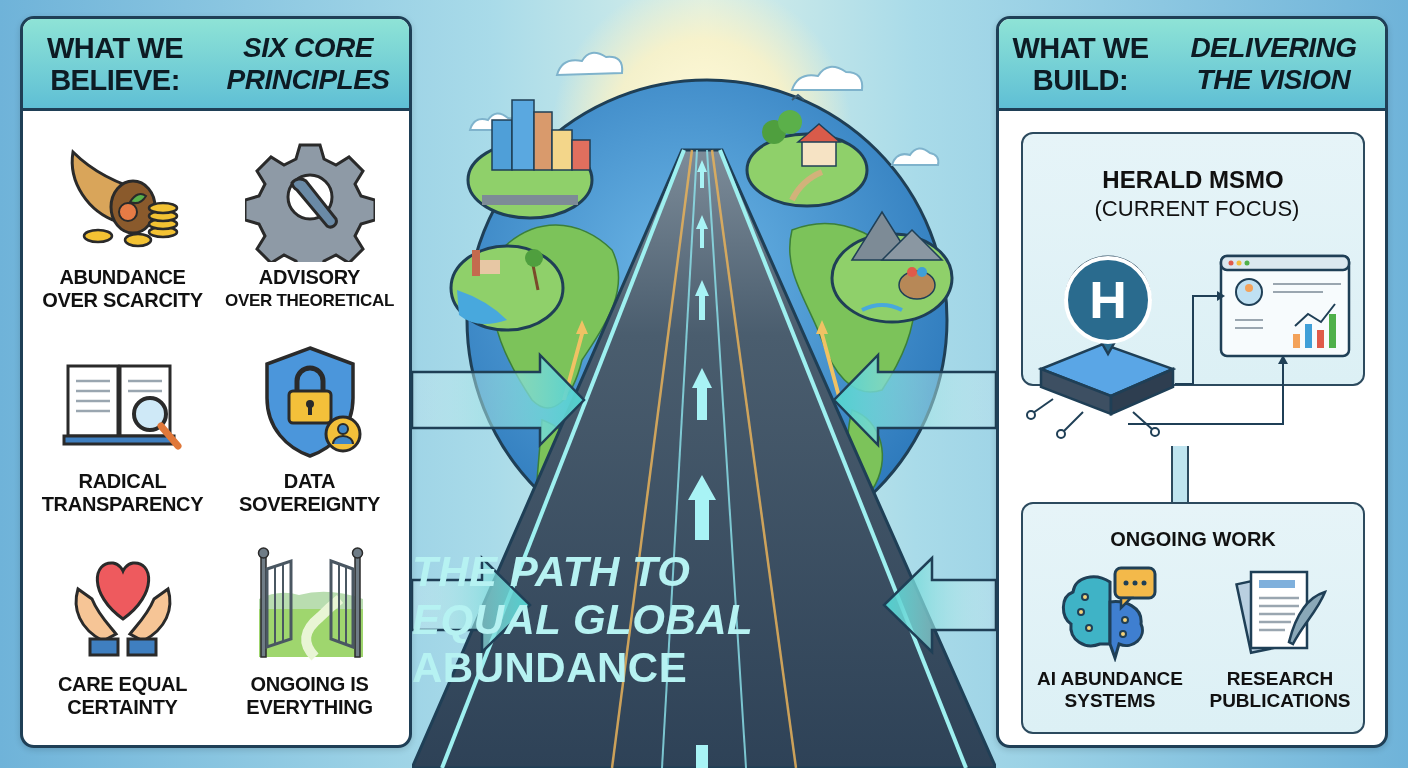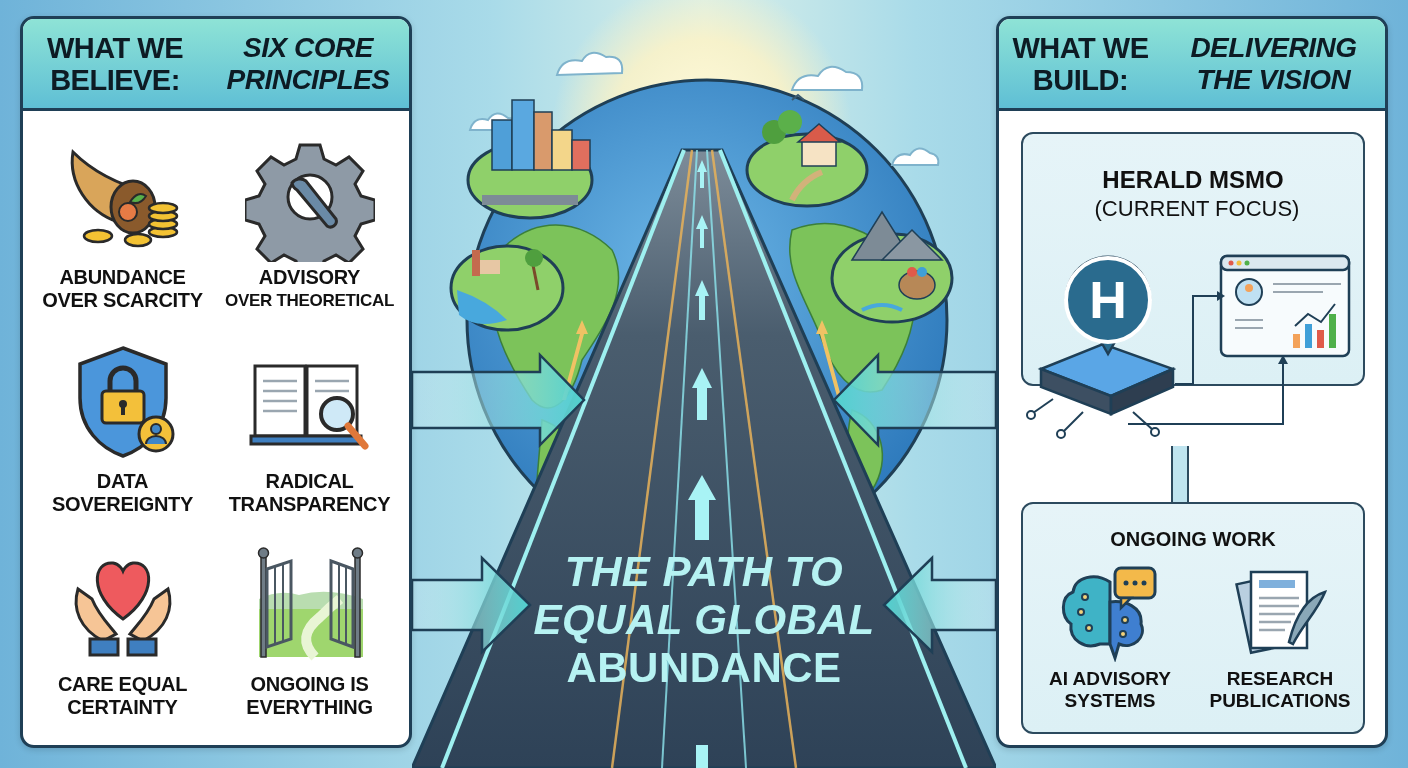--- a/index.html
+++ b/index.html
@@ -60,21 +60,21 @@
     border: 2.5px solid #2c4a5e; border-radius: 12px;
     background: linear-gradient(180deg,#e6f4f8,#dcf0f5);
   }
   .work-title { position: absolute; top: 24px; left: 0; right: 0; text-align: center; font-weight: 700; font-size: 20px; color: #111; }
   .work-item { position: absolute; top: 58px; width: 150px; display: flex; flex-direction: column; align-items: center; }
   .work-item .label { text-align: center; font-weight: 700; font-size: 19px; line-height: 22px; color: #111; margin-top: 6px; }
 
   
   .center { position: absolute; left: 412px; top: 0; width: 584px; height: 768px; }
   .title-block {
-    position: absolute; left: 0; right: 0; top: 548px; text-align: center;
+    position: absolute; left: 0; right: 0; top: 548px; text-align: left;
     color: #b6f2f2; font-weight: 700; font-size: 42px; line-height: 48px;
     letter-spacing: 0.5px;
   }
   .title-block div { font-style: italic; }
   .title-block div:last-child { font-style: normal; }
 </style>
 </head>
 <body>
 
 <div class="stage">
@@ -241,54 +241,54 @@
           </g>
         </svg>
         <div class="label" style="font-weight:700">
           <div>ADVISORY</div>
           <div style="font-size:17px">OVER THEORETICAL</div>
         </div>
       </div>
 
       <div class="principle">
         <svg class="ico" viewBox="0 0 130 130">
-          <path d="M65 12 L108 28 V62 C108 92 88 112 65 120 C42 112 22 92 22 62 V28 Z" fill="#4b96db" stroke="#2a2a2a" stroke-width="3.5"></path>
-          <path d="M52 55 v-10 a13 13 0 0 1 26 0 v10" fill="none" stroke="#2a2a2a" stroke-width="5"></path>
-          <rect x="44" y="55" width="42" height="32" rx="4" fill="#f3c03a" stroke="#2a2a2a" stroke-width="3"></rect>
-          <circle cx="65" cy="68" r="4" fill="#2a2a2a"></circle>
-            <rect x="63" y="70" width="4" height="9" fill="#2a2a2a"></rect>
-          <circle cx="98" cy="98" r="17" fill="#f3c03a" stroke="#2a2a2a" stroke-width="3"></circle>
-          <circle cx="98" cy="93" r="5" fill="#3f86c7" stroke="#2a2a2a" stroke-width="2"></circle>
-          <path d="M88 108 a10 8 0 0 1 20 0" fill="#3f86c7" stroke="#2a2a2a" stroke-width="2"></path>
-        </svg>
-        <div class="label">
-          <div>DATA</div>
-          <div>SOVEREIGNTY</div>
-        </div>
-      </div>
-
-      <div class="principle">
-        <svg class="ico" viewBox="0 0 130 130">
           <path d="M10 30 h50 v70 h-50z" fill="#fff" stroke="#2a2a2a" stroke-width="3"></path>
           <path d="M62 30 h50 v70 h-50z" fill="#fff" stroke="#2a2a2a" stroke-width="3"></path>
           <path d="M6 100 h110 v8 h-110z" fill="#3f7fc0" stroke="#2a2a2a" stroke-width="3"></path>
           <g stroke="#9aa6b0" stroke-width="2.5">
               <line x1="18" y1="45" x2="52" y2="45"></line>
               <line x1="18" y1="55" x2="52" y2="55"></line>
               <line x1="18" y1="65" x2="52" y2="65"></line>
               <line x1="18" y1="75" x2="52" y2="75"></line>
               <line x1="70" y1="45" x2="104" y2="45"></line>
               <line x1="70" y1="55" x2="104" y2="55"></line>
             </g>
           <circle cx="92" cy="78" r="16" fill="#cfe9f7" stroke="#2a2a2a" stroke-width="4"></circle>
           <line x1="103" y1="90" x2="120" y2="110" stroke="#e0783a" stroke-width="7" stroke-linecap="round"></line>
         </svg>
         <div class="label">
           <div>RADICAL</div>
           <div>TRANSPARENCY</div>
+        </div>
+      </div>
+
+      <div class="principle">
+        <svg class="ico" viewBox="0 0 130 130">
+          <path d="M65 12 L108 28 V62 C108 92 88 112 65 120 C42 112 22 92 22 62 V28 Z" fill="#4b96db" stroke="#2a2a2a" stroke-width="3.5"></path>
+          <path d="M52 55 v-10 a13 13 0 0 1 26 0 v10" fill="none" stroke="#2a2a2a" stroke-width="5"></path>
+          <rect x="44" y="55" width="42" height="32" rx="4" fill="#f3c03a" stroke="#2a2a2a" stroke-width="3"></rect>
+          <circle cx="65" cy="68" r="4" fill="#2a2a2a"></circle>
+            <rect x="63" y="70" width="4" height="9" fill="#2a2a2a"></rect>
+          <circle cx="98" cy="98" r="17" fill="#f3c03a" stroke="#2a2a2a" stroke-width="3"></circle>
+          <circle cx="98" cy="93" r="5" fill="#3f86c7" stroke="#2a2a2a" stroke-width="2"></circle>
+          <path d="M88 108 a10 8 0 0 1 20 0" fill="#3f86c7" stroke="#2a2a2a" stroke-width="2"></path>
+        </svg>
+        <div class="label">
+          <div>DATA</div>
+          <div>SOVEREIGNTY</div>
         </div>
       </div>
 
       <div class="principle">
         <svg class="ico" viewBox="0 0 130 130">
           <path d="M65 80 C30 55 35 22 55 24 C62 25 65 32 65 32 C65 32 68 25 75 24 C95 22 100 55 65 80Z" fill="#ee5a5e" stroke="#2a2a2a" stroke-width="3"></path>
           <path d="M20 50 C14 70 22 90 45 102 L58 95 C50 85 40 75 34 60 Z" fill="#f6c596" stroke="#2a2a2a" stroke-width="3"></path>
           <path d="M110 50 C116 70 108 90 85 102 L72 95 C80 85 90 75 96 60 Z" fill="#f6c596" stroke="#2a2a2a" stroke-width="3"></path>
           <rect x="32" y="100" width="28" height="16" fill="#3f7fc0" stroke="#2a2a2a" stroke-width="3"></rect>
           <rect x="70" y="100" width="28" height="16" fill="#3f7fc0" stroke="#2a2a2a" stroke-width="3"></rect>
@@ -396,21 +396,21 @@
               </g>
             <g stroke="#1f3f56" stroke-width="2" fill="#f3d27a">
                 <circle cx="30" cy="35" r="3"></circle>
                 <circle cx="26" cy="50" r="3"></circle>
                 <circle cx="34" cy="66" r="3"></circle>
                 <circle cx="70" cy="58" r="3"></circle>
                 <circle cx="68" cy="72" r="3"></circle>
               </g>
           </svg>
           <div class="label">
-            <div>AI ADVISORY</div>
+            <div>AI ABUNDANCE</div>
             <div>SYSTEMS</div>
           </div>
         </div>
         <div class="work-item" style="left:182px">
           <svg width="110" height="100" viewBox="0 0 110 100">
             <rect x="18" y="16" width="54" height="70" fill="#b9cfe0" stroke="#1f3f56" stroke-width="2.5" transform="rotate(-12 45 50)"></rect>
             <rect x="26" y="10" width="56" height="76" fill="#fff" stroke="#1f3f56" stroke-width="2.5"></rect>
             <rect x="34" y="18" width="36" height="8" fill="#7fb0dc"></rect>
             <g stroke="#9aa6b0" stroke-width="2.5">
                 <line x1="34" y1="36" x2="74" y2="36"></line>

